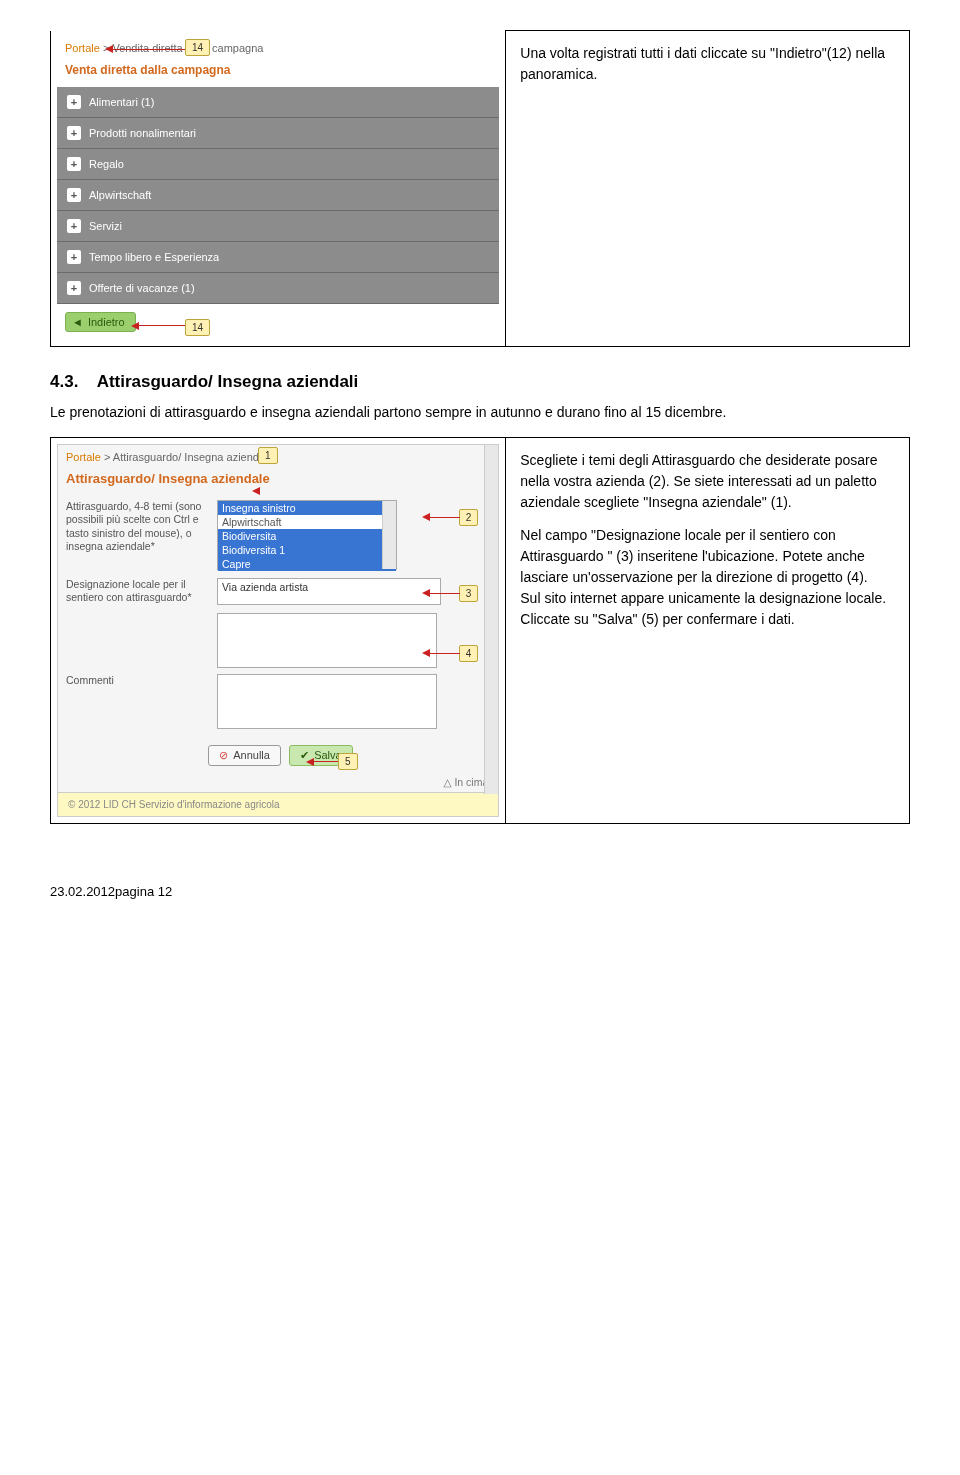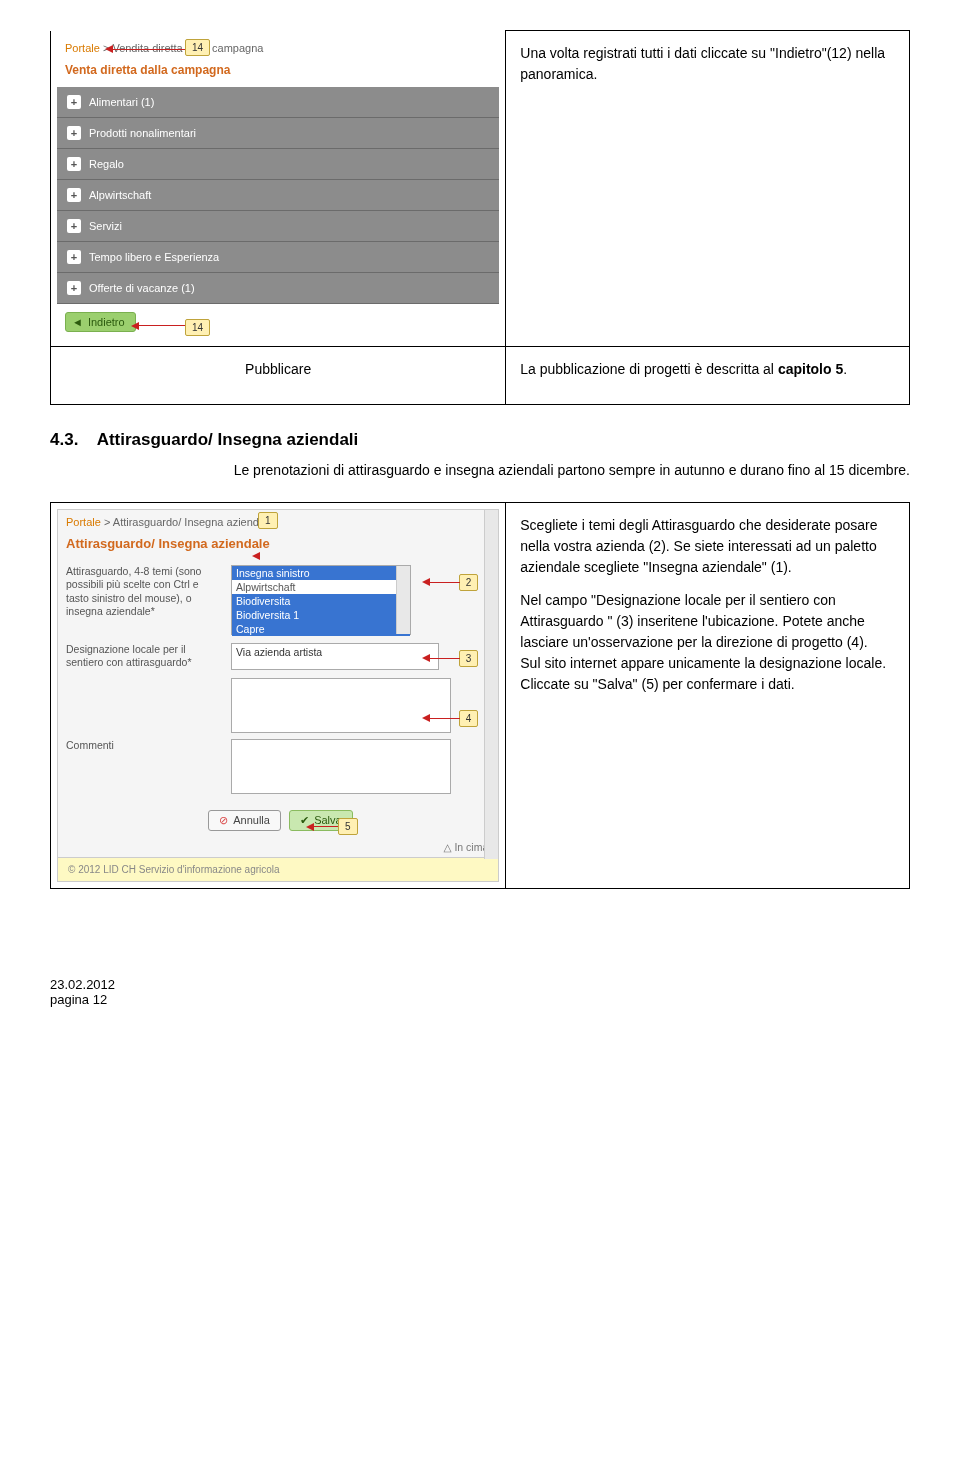--- a/index.html
+++ b/index.html
@@ -24,27 +24,26 @@
   }
   table.doc-table td.img-cell { padding: 6px; width: 53%; }
   table.doc-table td.txt-cell { width: 47%; line-height: 1.5; }
   table.doc-table td.txt-cell p { margin-bottom: 12px; }
   table.doc-table td.heading-cell { font-weight: 400; }
   h2.section {
     font-size: 17px;
     font-weight: bold;
     margin: 25px 0 10px 0;
   }
-  p.body-text { line-height: 1.5; margin-bottom: 21px; text-align: right; }
+  p.body-text { line-height: 1.5; margin-bottom: 14px; }
   .footer {
     display: flex;
     justify-content: flex-start;
-    margin-top: 88px;
+    margin-top: 60px;
     font-size: 13px;
-    flex-direction: column;
   }
 
   
   .mock1 {
     background: #8c8c8c;
     font-size: 11px;
     color: #fff;
     position: relative;
   }
   .mock1 .breadcrumb {
@@ -130,21 +129,21 @@
   .mock2 .breadcrumb2 .link { color: #d97a00; }
   .mock2 .title2 {
     color: #d2691e;
     font-weight: bold;
     padding: 2px 8px 10px 8px;
     font-size: 13px;
   }
   .mock2 .form-row {
     display: flex;
     padding: 4px 8px;
-    gap: 15px;
+    gap: 1px;
   }
   .mock2 .form-label {
     width: 150px;
     color: #555;
     font-size: 10.5px;
     line-height: 1.3;
   }
   .mock2 .listbox {
     border: 1px solid #aaa;
     background: #fff;
@@ -155,21 +154,21 @@
   }
   .mock2 .listbox .opt { padding: 1px 4px; }
   .mock2 .listbox .opt.sel { background: #3874d1; color: #fff; }
   .mock2 .listbox .scroll {
     position: absolute; right: 0; top: 0; bottom: 0;
     width: 14px; background: #e8e8e8; border-left: 1px solid #ccc;
   }
   .mock2 .textinput {
     border: 1px solid #aaa;
     background: #fff;
-    width: 208px;
+    width: 224px;
     padding: 2px 4px;
     font-size: 10.5px;
     color: #333;
   }
   .mock2 .textarea {
     border: 1px solid #aaa;
     background: #fff;
     width: 220px;
     height: 55px;
   }
@@ -268,30 +267,20 @@
         <div class="arrow-line" style="top:12px;left:54px;width:74px;"></div>
         <div class="arrow-head" style="top:8px;left:48px;border-width:4px 8px 4px 0;border-color:transparent #c92020 transparent transparent;"></div>
 
         <div class="callout" style="bottom:4px;left:128px;">14</div>
         <div class="arrow-line" style="bottom:14px;left:80px;width:48px;"></div>
         <div class="arrow-head" style="bottom:10px;left:74px;border-width:4px 8px 4px 0;border-color:transparent #c92020 transparent transparent;"></div>
       </div>
     </td>
     <td class="txt-cell">
       <p>Una volta registrati tutti i dati cliccate su "Indietro"(12) nella panoramica.</p>
-    </td>
-  </tr>
-  <tr>
-    <td class="txt-cell heading-cell" style="text-align:center;">
-      <span>Pubblicare</span>
-    </td>
-    <td class="txt-cell">
-      <p>
-        <span>La pubblicazione di progetti è descritta al </span><b>capitolo 5</b><span>.</span>
-      </p>
     </td>
   </tr>
 </tbody>
   </table>
 
 <h2 class="section">
   <span>4.3.</span>
   &nbsp;&nbsp;
   <span>Attirasguardo/ Insegna aziendali</span>
 </h2>

